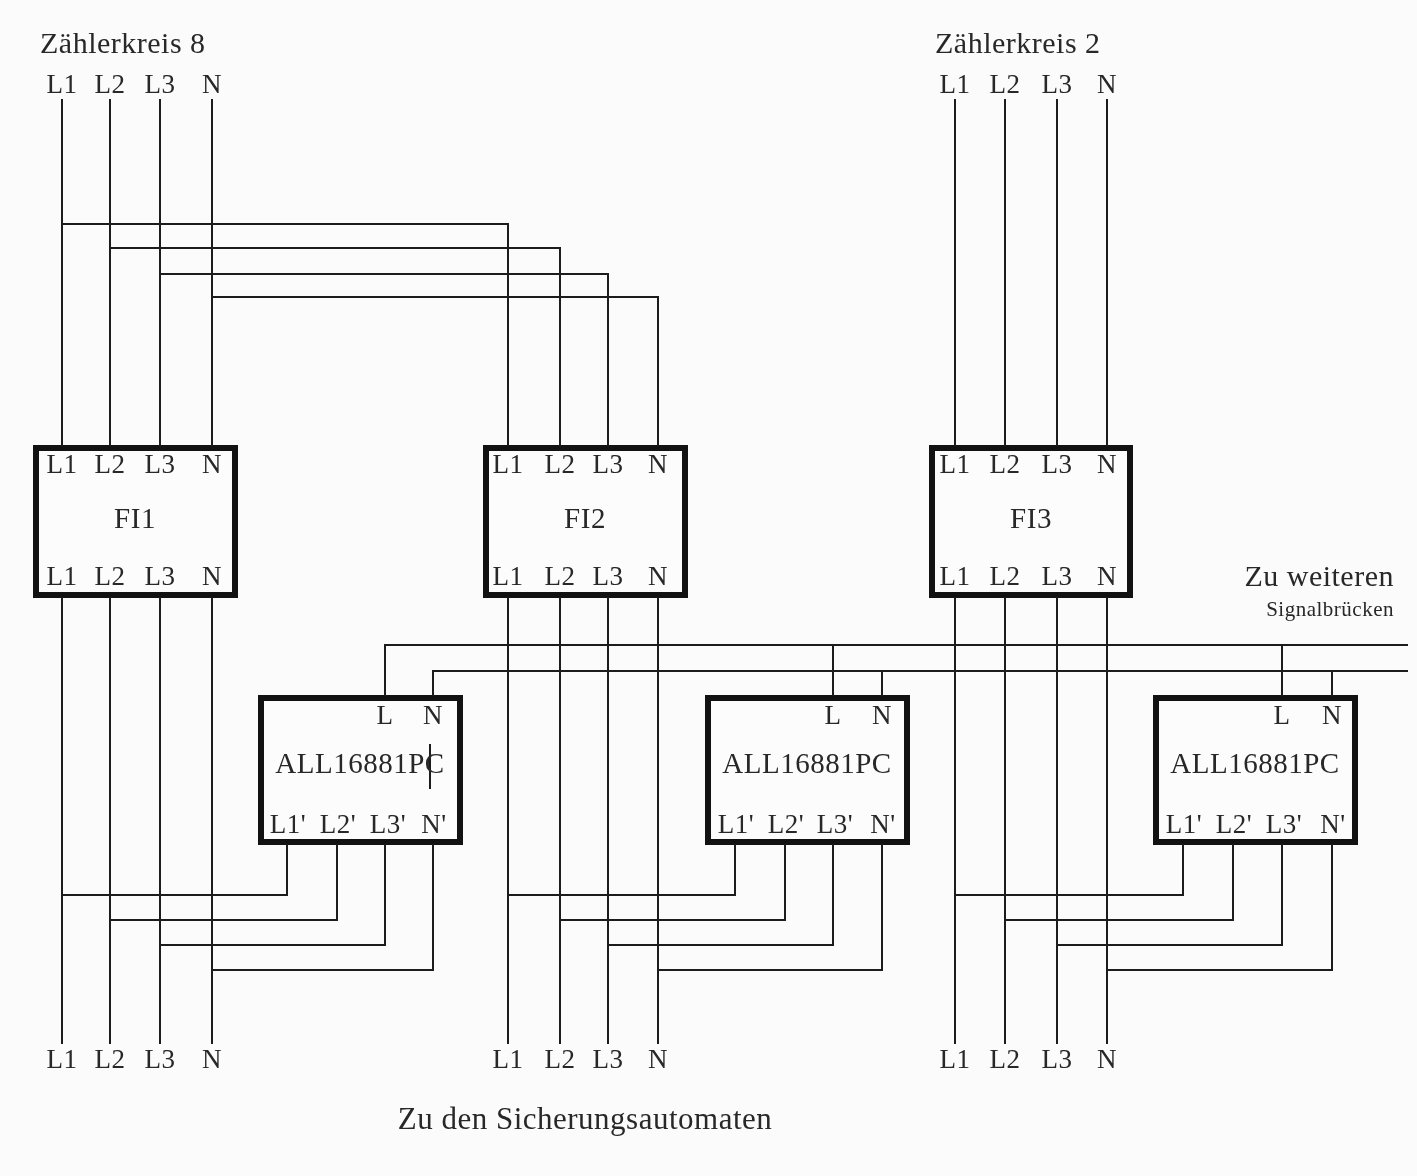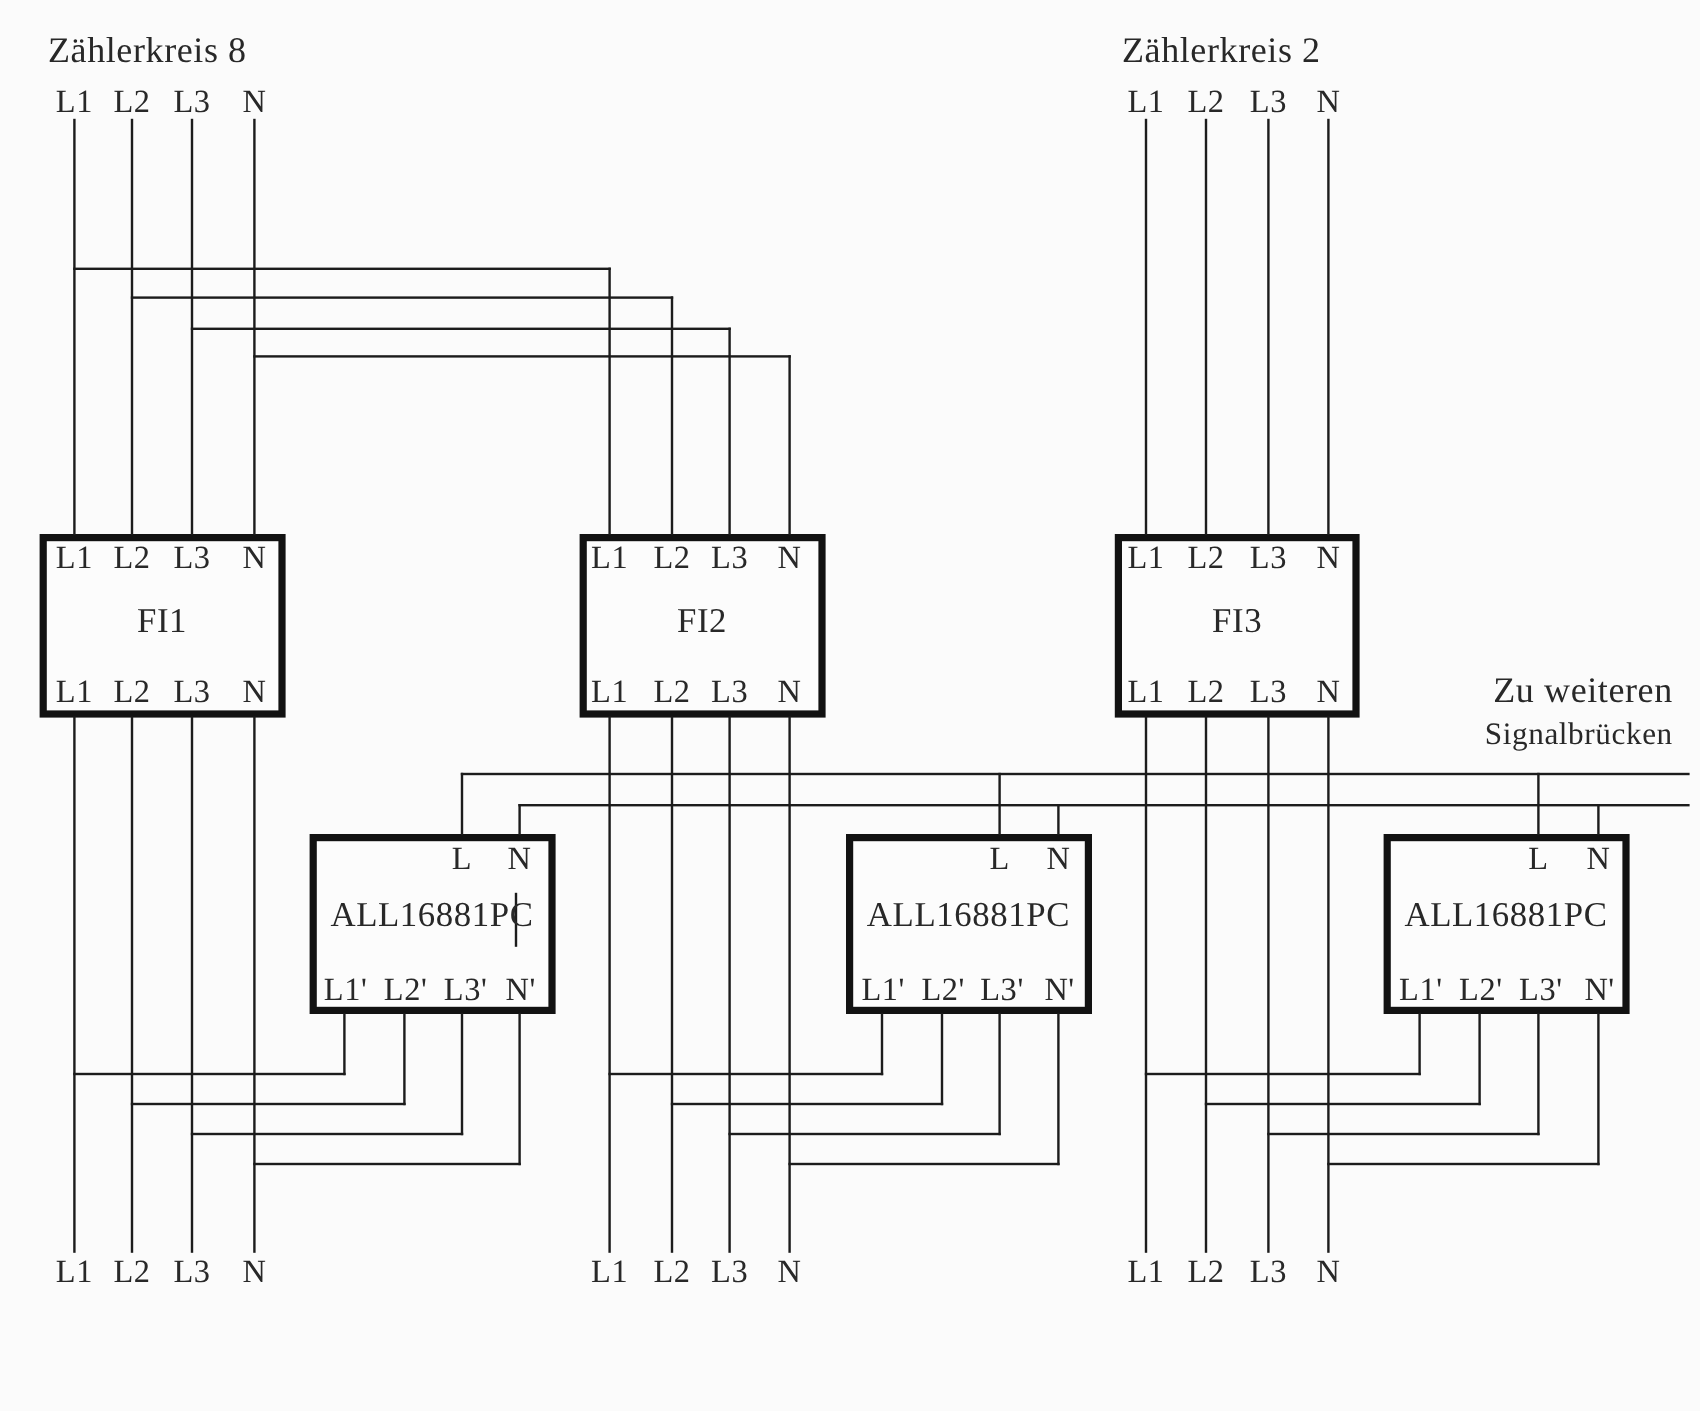--- a/index.html
+++ b/index.html
@@ -151,26 +151,27 @@
     <div class="lbl center" style="left: 835px; top: 810px; font-size: 27px; color: rgb(40, 40, 40);">L3'</div>
     <div class="lbl center" style="left: 883px; top: 810px; font-size: 27px; color: rgb(40, 40, 40);">N'</div>
     <div class="lbl center" style="left: 1282px; top: 701px; font-size: 27px; color: rgb(40, 40, 40);">L</div>
     <div class="lbl center" style="left: 1332px; top: 701px; font-size: 27px; color: rgb(40, 40, 40);">N</div>
     <div class="lbl center" style="left: 1255px; top: 748px; font-size: 29px; color: rgb(40, 40, 40);">ALL16881PC</div>
     <div class="lbl center" style="left: 1184px; top: 810px; font-size: 27px; color: rgb(40, 40, 40);">L1'</div>
     <div class="lbl center" style="left: 1234px; top: 810px; font-size: 27px; color: rgb(40, 40, 40);">L2'</div>
     <div class="lbl center" style="left: 1284px; top: 810px; font-size: 27px; color: rgb(40, 40, 40);">L3'</div>
     <div class="lbl center" style="left: 1333px; top: 810px; font-size: 27px; color: rgb(40, 40, 40);">N'</div>
     <div class="lbl right" style="left: 1394px; top: 560px; font-size: 30px; color: rgb(40, 40, 40);">Zu weiteren</div>
-    <div class="lbl right" style="left: 1394px; top: 598px; font-size: 26px; color: rgb(40, 40, 40);">Signalbrücken</div>
+    <div class="lbl right" style="left: 1394px; top: 598px; font-size: 21px; color: rgb(40, 40, 40);">Signalbrücken</div>
     <div class="lbl center" style="left: 62px; top: 1045px; font-size: 27px; color: rgb(40, 40, 40);">L1</div>
     <div class="lbl center" style="left: 110px; top: 1045px; font-size: 27px; color: rgb(40, 40, 40);">L2</div>
     <div class="lbl center" style="left: 160px; top: 1045px; font-size: 27px; color: rgb(40, 40, 40);">L3</div>
     <div class="lbl center" style="left: 212px; top: 1045px; font-size: 27px; color: rgb(40, 40, 40);">N</div>
     <div class="lbl center" style="left: 508px; top: 1045px; font-size: 27px; color: rgb(40, 40, 40);">L1</div>
     <div class="lbl center" style="left: 560px; top: 1045px; font-size: 27px; color: rgb(40, 40, 40);">L2</div>
     <div class="lbl center" style="left: 608px; top: 1045px; font-size: 27px; color: rgb(40, 40, 40);">L3</div>
     <div class="lbl center" style="left: 658px; top: 1045px; font-size: 27px; color: rgb(40, 40, 40);">N</div>
     <div class="lbl center" style="left: 955px; top: 1045px; font-size: 27px; color: rgb(40, 40, 40);">L1</div>
     <div class="lbl center" style="left: 1005px; top: 1045px; font-size: 27px; color: rgb(40, 40, 40);">L2</div>
     <div class="lbl center" style="left: 1057px; top: 1045px; font-size: 27px; color: rgb(40, 40, 40);">L3</div>
     <div class="lbl center" style="left: 1107px; top: 1045px; font-size: 27px; color: rgb(40, 40, 40);">N</div>
+    <div class="lbl center" style="left: 585px; top: 1103px; font-size: 31px; color: rgb(40, 40, 40);">Zu den Sicherungsautomaten</div>
   </div>
 
 </body></html>

